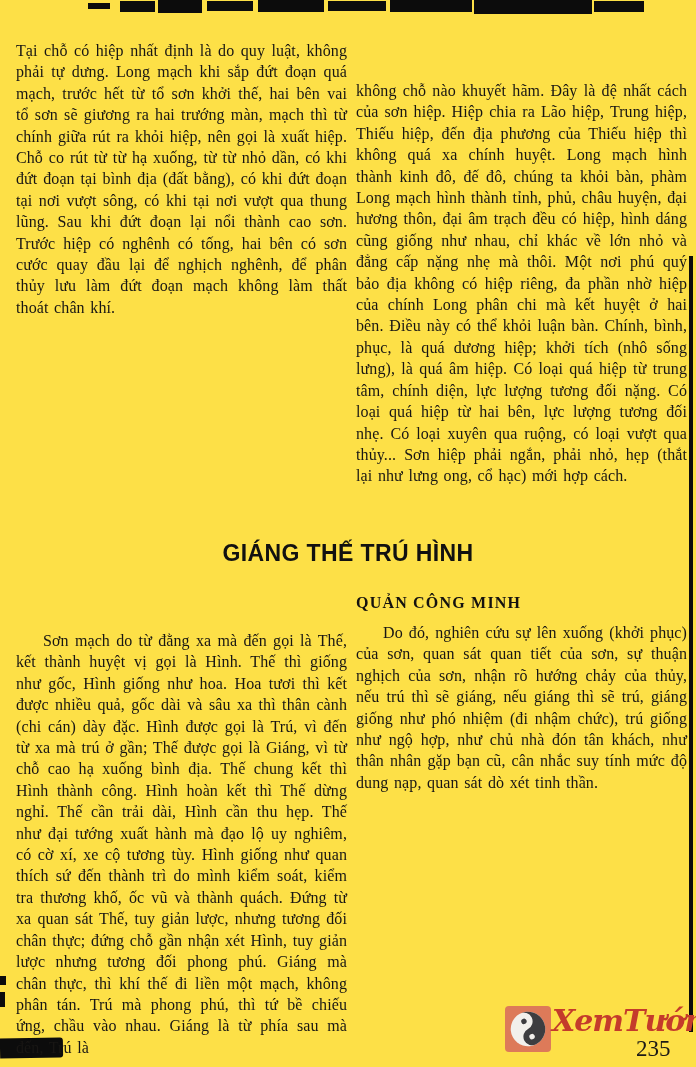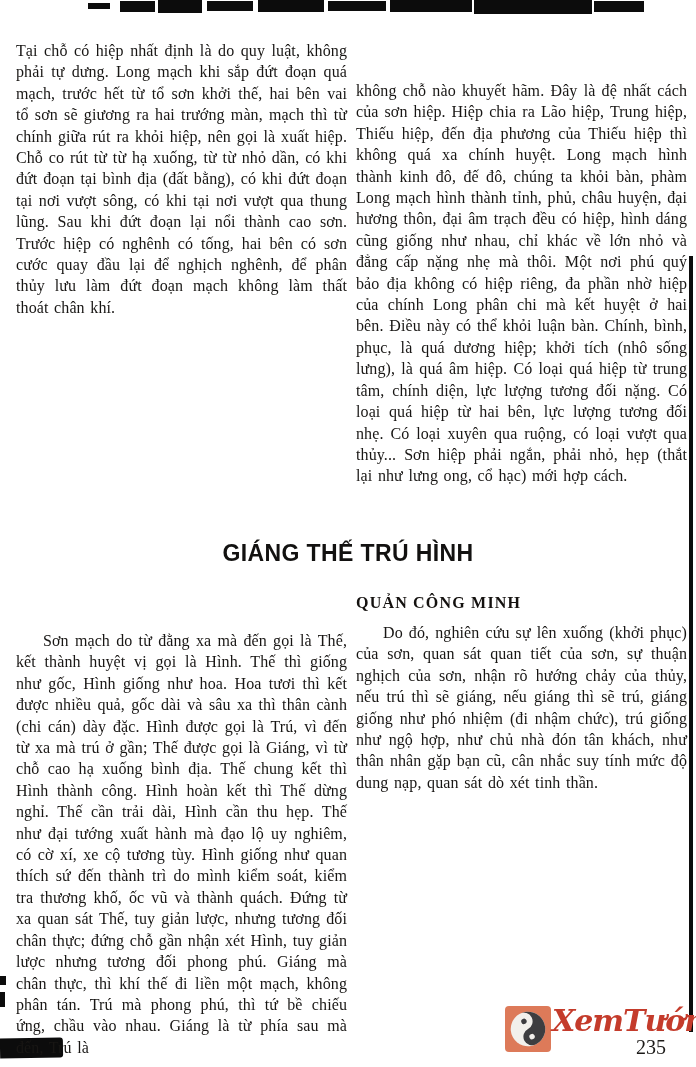--- a/index.html
+++ b/index.html
@@ -1,20 +1,20 @@
 <!DOCTYPE html>
 <html><head>
 <meta charset="utf-8">
 <style>
   html,body { margin:0; padding:0; background:#777; }
   .page {
     position:relative;
     width:696px; height:1067px;
     margin:0 auto;
-    background:#ffffff;
+    background:#fde047;
     font-family:"Liberation Serif", serif;
     color:#181614;
     overflow:hidden;
   }
   .col {
     position:absolute;
     width:331px;
     text-align:justify;
     font-size:16px;
     line-height:21.4px;
@@ -80,21 +80,21 @@
     font-style:italic;
     font-weight:bold;
     font-size:30px;
     letter-spacing:-1px;
     color:#c43b2b;
     white-space:nowrap;
   }
   .page-number {
     position:absolute;
     left:636px; top:1036px;
-    font-size:20px;
+    font-size:23px;
     font-family:"Liberation Serif", serif;
     color:#1b1917;
   }
 </style>
 </head>
 <body>
 
 <div class="page">
 
   <div>

